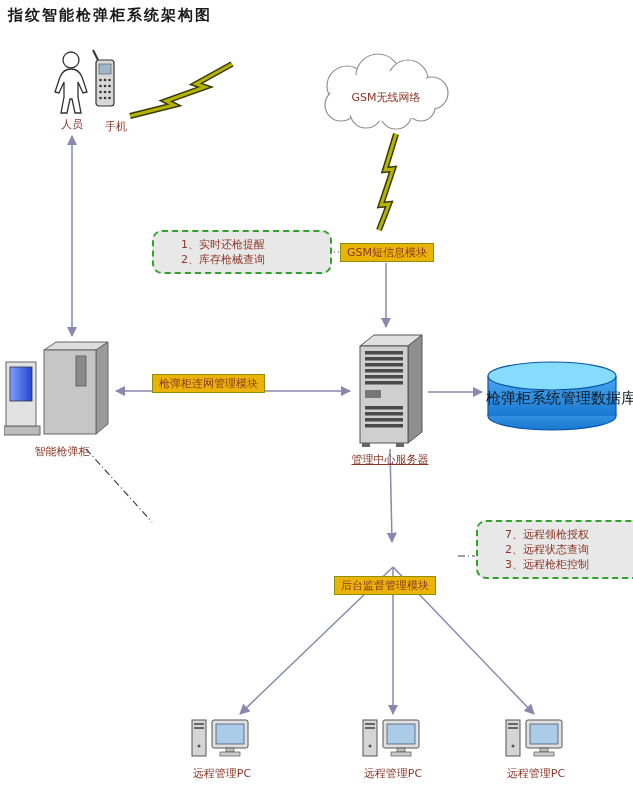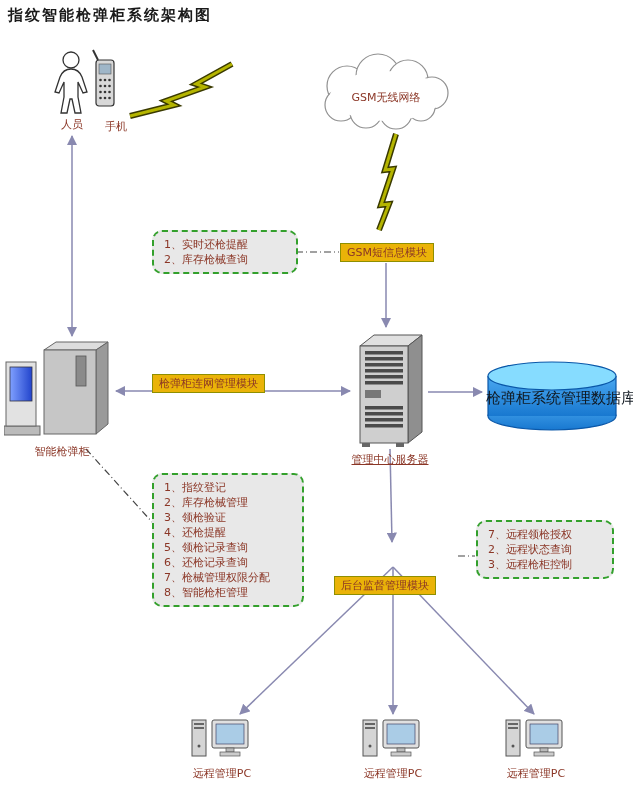--- a/index.html
+++ b/index.html
@@ -13,21 +13,21 @@
   }
   .node-label{
     font-size:11px;color:#8b3626;text-align:center;white-space:nowrap;
   }
   .module-label{
     background:#eab308;border:1px solid #8f8f00;color:#8b3626;
     font-size:11px;padding:2px 6px;white-space:nowrap;line-height:13px;
   }
   .note{
     background:#e8e8e8;border:2px dashed #33a02c;border-radius:10px;
-    padding:5px 10px;color:#8b3626;font-size:11px;line-height:15px;
+    padding:5px 27px;color:#8b3626;font-size:11px;line-height:15px;
   }
   .note-line{white-space:nowrap;}
   .db-label{
     font-size:15px;color:#101820;text-align:center;white-space:nowrap;width:132px;
   }
   svg{display:block;}
   #connectors{left:0;top:0;pointer-events:none;}
 </style>
 </head>
 <body>
@@ -176,30 +176,20 @@
         <rect x="13" y="94" width="38" height="3.5"></rect>
       </g>
       <rect x="10" y="113" width="8" height="4" fill="#666"></rect>
       <rect x="44" y="113" width="8" height="4" fill="#666"></rect>
     </svg>
   </div>
   <div class="abs node-label" style="left:328px;top:452px;width:124px;text-decoration:underline;">管理中心服务器</div>
 
   <div class="abs db-label" style="left:486px;top:389px;">枪弹柜系统管理数据库</div>
 
-  <div class="abs note" style="left:152px;top:473px;width:128px;">
-    <div class="note-line">1、指纹登记</div>
-    <div class="note-line">2、库存枪械管理</div>
-    <div class="note-line">3、领枪验证</div>
-    <div class="note-line">4、还枪提醒</div>
-    <div class="note-line">5、领枪记录查询</div>
-    <div class="note-line">6、还枪记录查询</div>
-    <div class="note-line">7、枪械管理权限分配</div>
-    <div class="note-line">8、智能枪柜管理</div>
-  </div>
 
   <div class="abs module-label" style="left:334px;top:576px;">后台监督管理模块</div>
 
   <div class="abs note" style="left:476px;top:520px;width:114px;">
     <div class="note-line">7、远程领枪授权</div>
     <div class="note-line">2、远程状态查询</div>
     <div class="note-line">3、远程枪柜控制</div>
   </div>
 
   <div class="abs" style="left:186px;top:716px;">

